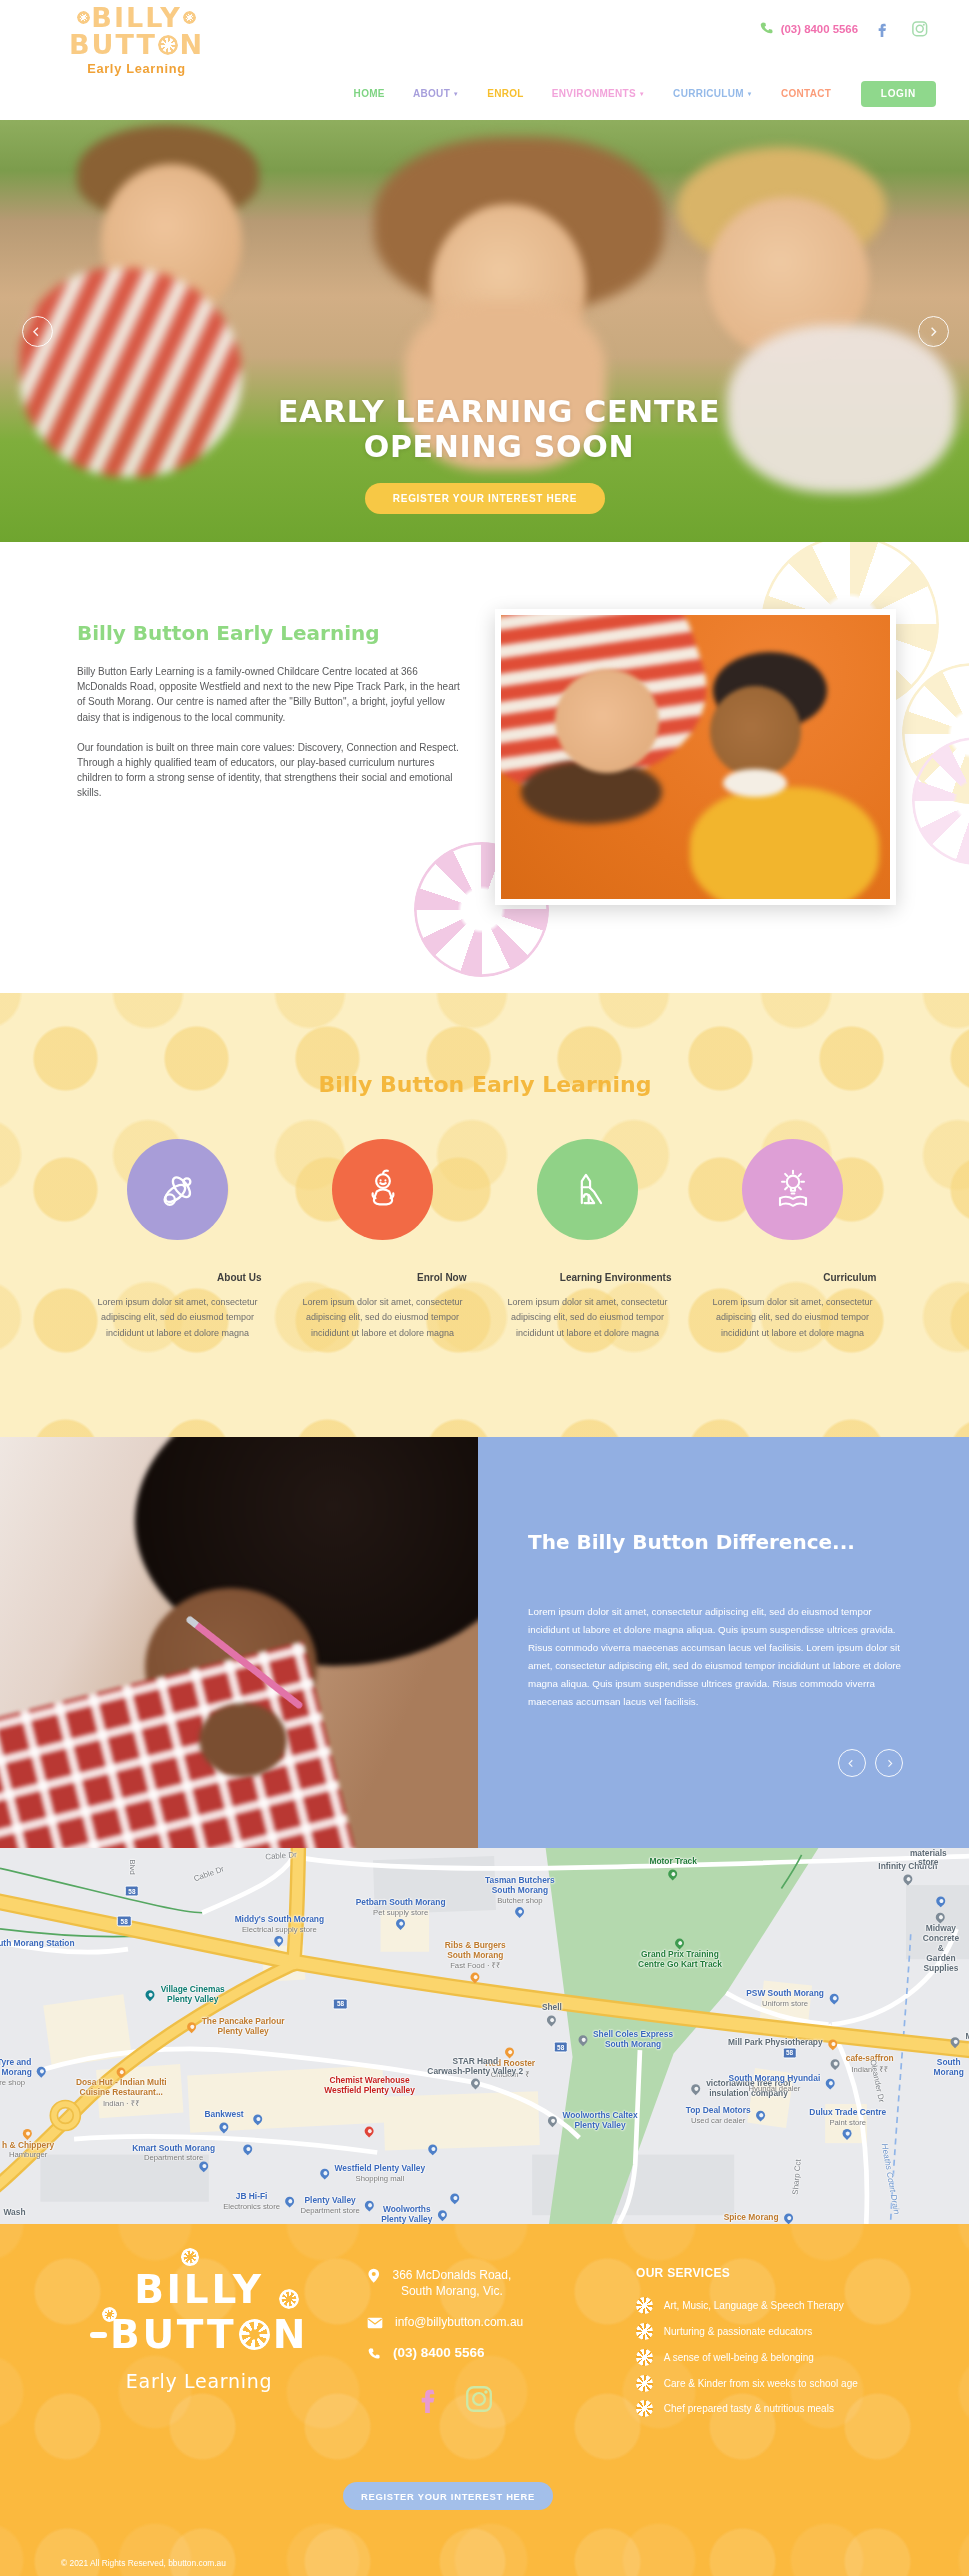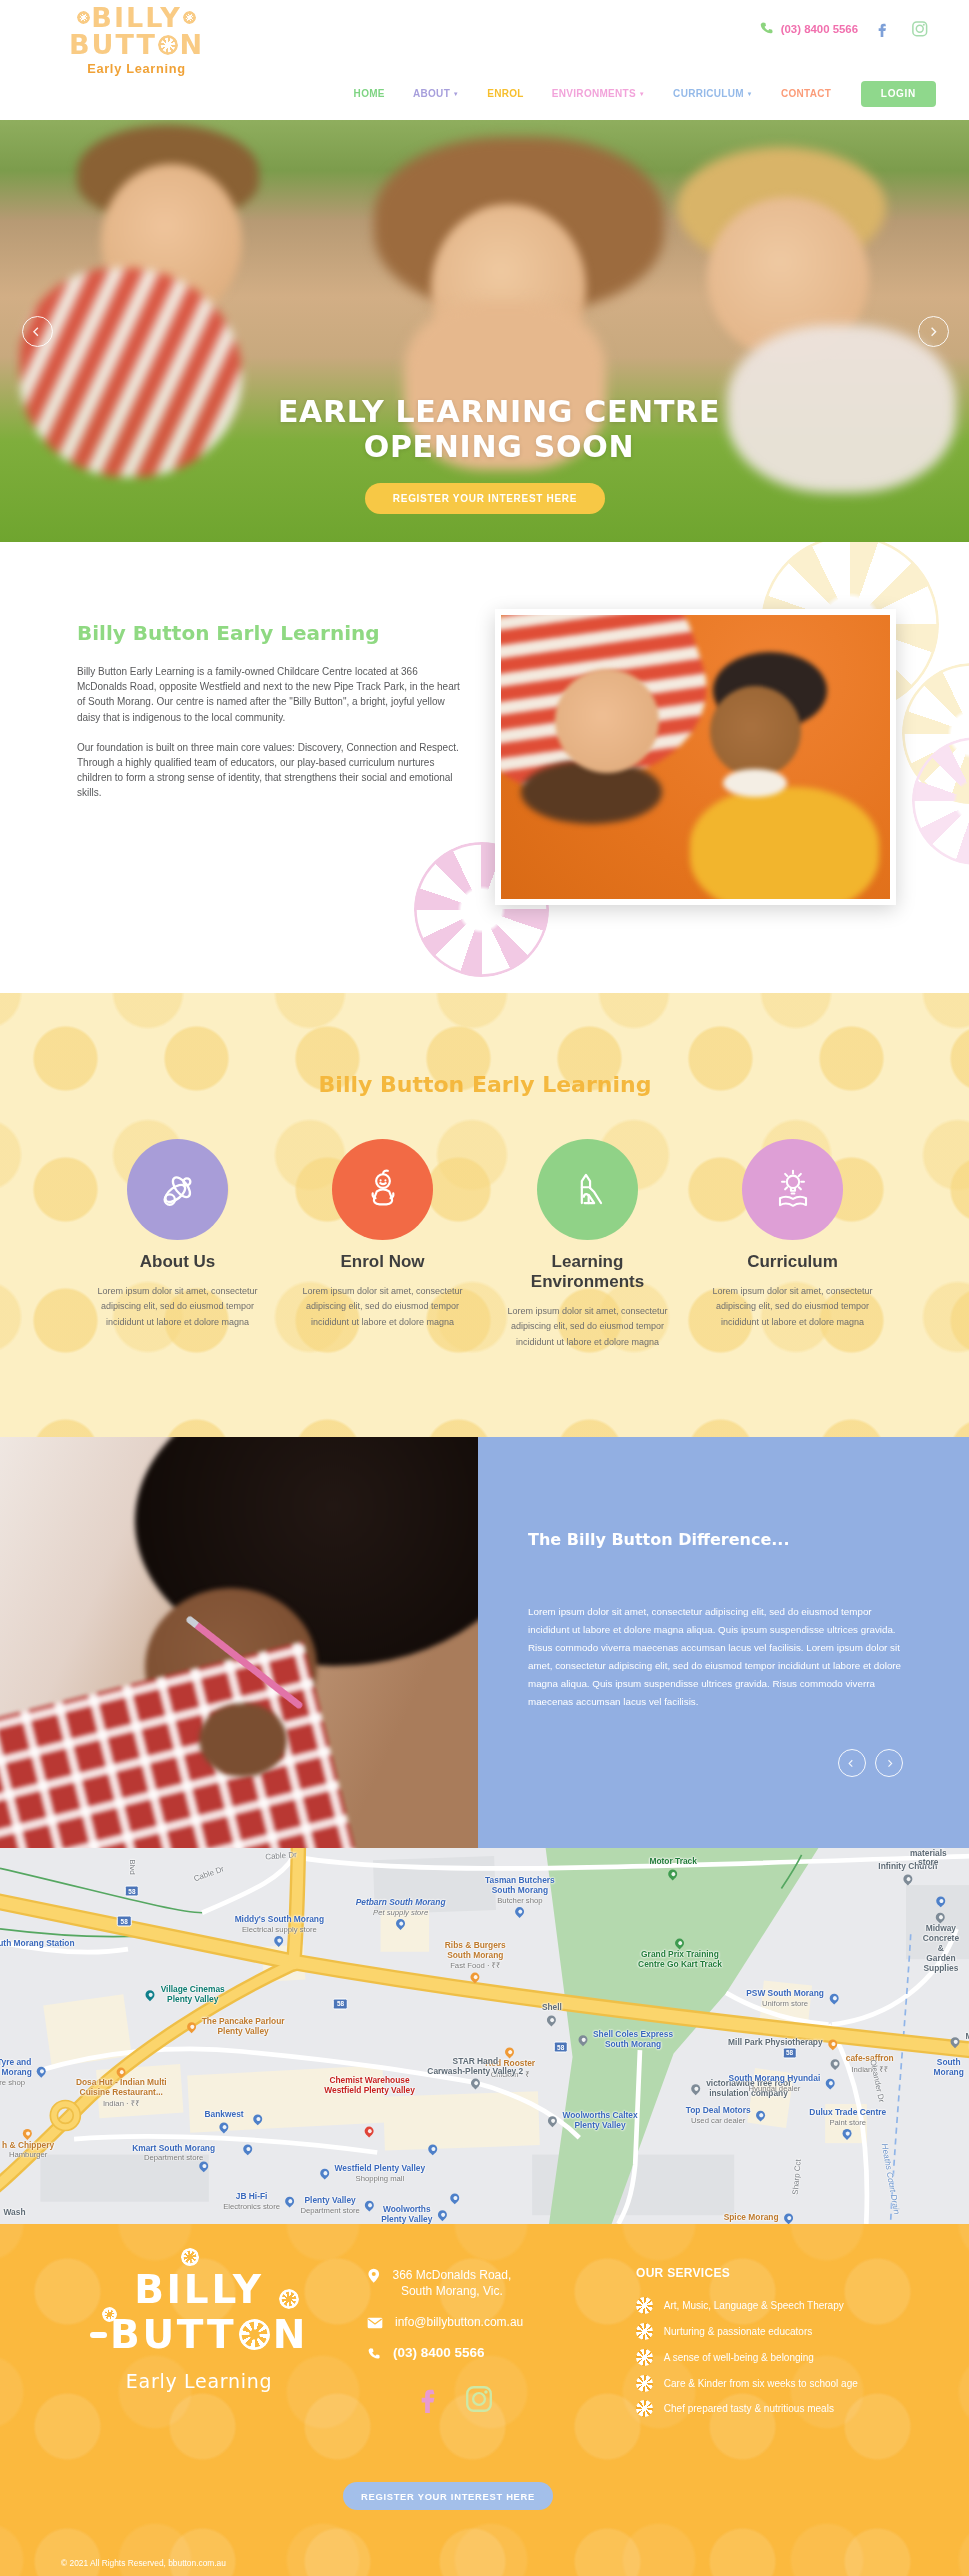--- a/index.html
+++ b/index.html
@@ -71,34 +71,34 @@
   .ap7{left:222px;top:154px;width:64px;height:28px;background:#F4EEE4;border-radius:50%;filter:blur(2.7px);}
 
   
   .features{position:relative;height:444px;background-color:#FCEFC3;
     background-image:radial-gradient(circle,rgba(247,216,130,.7) 0 33%,transparent 36%),radial-gradient(circle,rgba(247,216,130,.45) 0 29%,transparent 32%);
     background-size:131px 131px,162px 162px;background-position:0 0,67px 81px;overflow:hidden;}
   .features-heading{font-family:"DejaVu Sans",sans-serif;font-weight:bold;text-align:center;color:#F4B83E;font-size:22px;padding-top:79px;margin:0;}
   .cards{display:flex;justify-content:center;gap:37px;margin-top:42px;}
   .card{width:168px;text-align:center;}
   .card-circle{width:101px;height:101px;border-radius:50%;margin:0 auto;display:flex;align-items:center;justify-content:center;}
-  .card h3{font-size:17px;font-weight:bold;color:#3E3E3E;margin:12px 0 0 0;}
+  .card h3{font-size:10px;font-weight:bold;color:#3E3E3E;margin:32px 0 0 0;text-align:right;}
   .card p{font-size:9px;line-height:1.7;color:#6F6F6F;margin:12px 0 0 0;}
 
   
   .difference{position:relative;height:411px;display:flex;}
   .diff-photo{position:relative;width:478px;height:100%;overflow:hidden;background:linear-gradient(115deg,#EFE7E2 0%,#E3D2C8 25%,#CDAF97 45%,#B98F6F 62%,#A97C5B 80%);}
   .diff-photo div{position:absolute;}
   .dp1{left:135px;top:-61px;width:397px;height:290px;background:radial-gradient(circle at 50% 45%,#221713,#120B08 75%);border-radius:50%;filter:blur(2.7px);}
   .dp2{left:145px;top:151px;width:172px;height:158px;background:radial-gradient(circle at 45% 40%,#8A5B3C,#774A2D);border-radius:50%;filter:blur(2.7px);}
   .dp3{left:-61px;top:249px;width:397px;height:222px;background:repeating-linear-gradient(0deg,rgba(255,255,255,.85) 0 9.4px,transparent 9.4px 35px),repeating-linear-gradient(90deg,rgba(255,255,255,.85) 0 9.4px,transparent 9.4px 35px),#B93833;transform:rotate(-14deg);filter:blur(2px);}
   .dp4{left:199px;top:266px;width:88px;height:74px;background:#7A4E31;border-radius:50%;filter:blur(2.7px);}
   .dp5{left:172px;top:222px;width:145px;height:6.7px;background:linear-gradient(90deg,#C9CED6 0 8%,#E273A8 8%);transform:rotate(38deg);border-radius:3.4px;filter:blur(0.7px);}
   .diff-panel{position:relative;flex:1;background:#92AFE2;color:#fff;}
-  .diff-heading{font-family:"DejaVu Sans",sans-serif;font-weight:bold;font-size:16px;margin:0;position:absolute;left:50px;top:93px;}
+  .diff-heading{font-family:"DejaVu Sans",sans-serif;font-weight:bold;font-size:20px;margin:0;position:absolute;left:50px;top:93px;}
   .diff-body{position:absolute;left:50px;top:156px;width:385px;font-size:9.8px;line-height:1.85;}
   .diff-arrows{position:absolute;right:67px;bottom:71px;display:flex;gap:9.4px;}
   .diff-arrows .circle-btn{width:28px;height:28px;}
 
   
   .map{position:relative;height:376px;overflow:hidden;background:#E9EAED;cursor:grab;}
   .map svg.basemap{position:absolute;inset:0;}
   .poi{position:absolute;transform:translate(-50%,-50%);display:flex;flex-direction:column;align-items:center;text-align:center;z-index:2;}
   .poi .nm{font-size:8.4px;font-weight:bold;line-height:1.18;white-space:pre-line;text-shadow:0 0 2px #fff,0 0 2px #fff,0 0 2.7px #fff;}
   .poi .sub{font-size:7.7px;color:#7A7A7A;font-weight:normal;white-space:pre-line;text-shadow:0 0 2px #fff,0 0 2px #fff;}
@@ -404,21 +404,21 @@
           <span class="nm cat-shop">South Morang Station</span>
         </span>
       </div>
       <div class="poi" style="left: 28.8%; top: 22%; transform: translate(-50%, -50%);">
         <span style="display:flex;flex-direction:column;align-items:center">
           <span class="nm cat-shop">Middy's South Morang</span>
           <span class="sub">Electrical supply store</span>
         </span>
         <span class="pin pin-blue"></span>
       </div>
-      <div class="poi" style="left: 41.3%; top: 17.5%; transform: translate(-50%, -50%); font-style: italic;">
+      <div class="poi" style="left: 41.3%; top: 17.5%; transform: translate(-50%, -50%);">
         <span style="display:flex;flex-direction:column;align-items:center">
           <span class="nm cat-shop">Petbarn South Morang</span>
           <span class="sub">Pet supply store</span>
         </span>
         <span class="pin pin-blue"></span>
       </div>
       <div class="poi" style="left: 49%; top: 30.5%; transform: translate(-50%, -50%);">
         <span style="display:flex;flex-direction:column;align-items:center">
           <span class="nm cat-food">Ribs &amp; Burgers
 South Morang</span>

